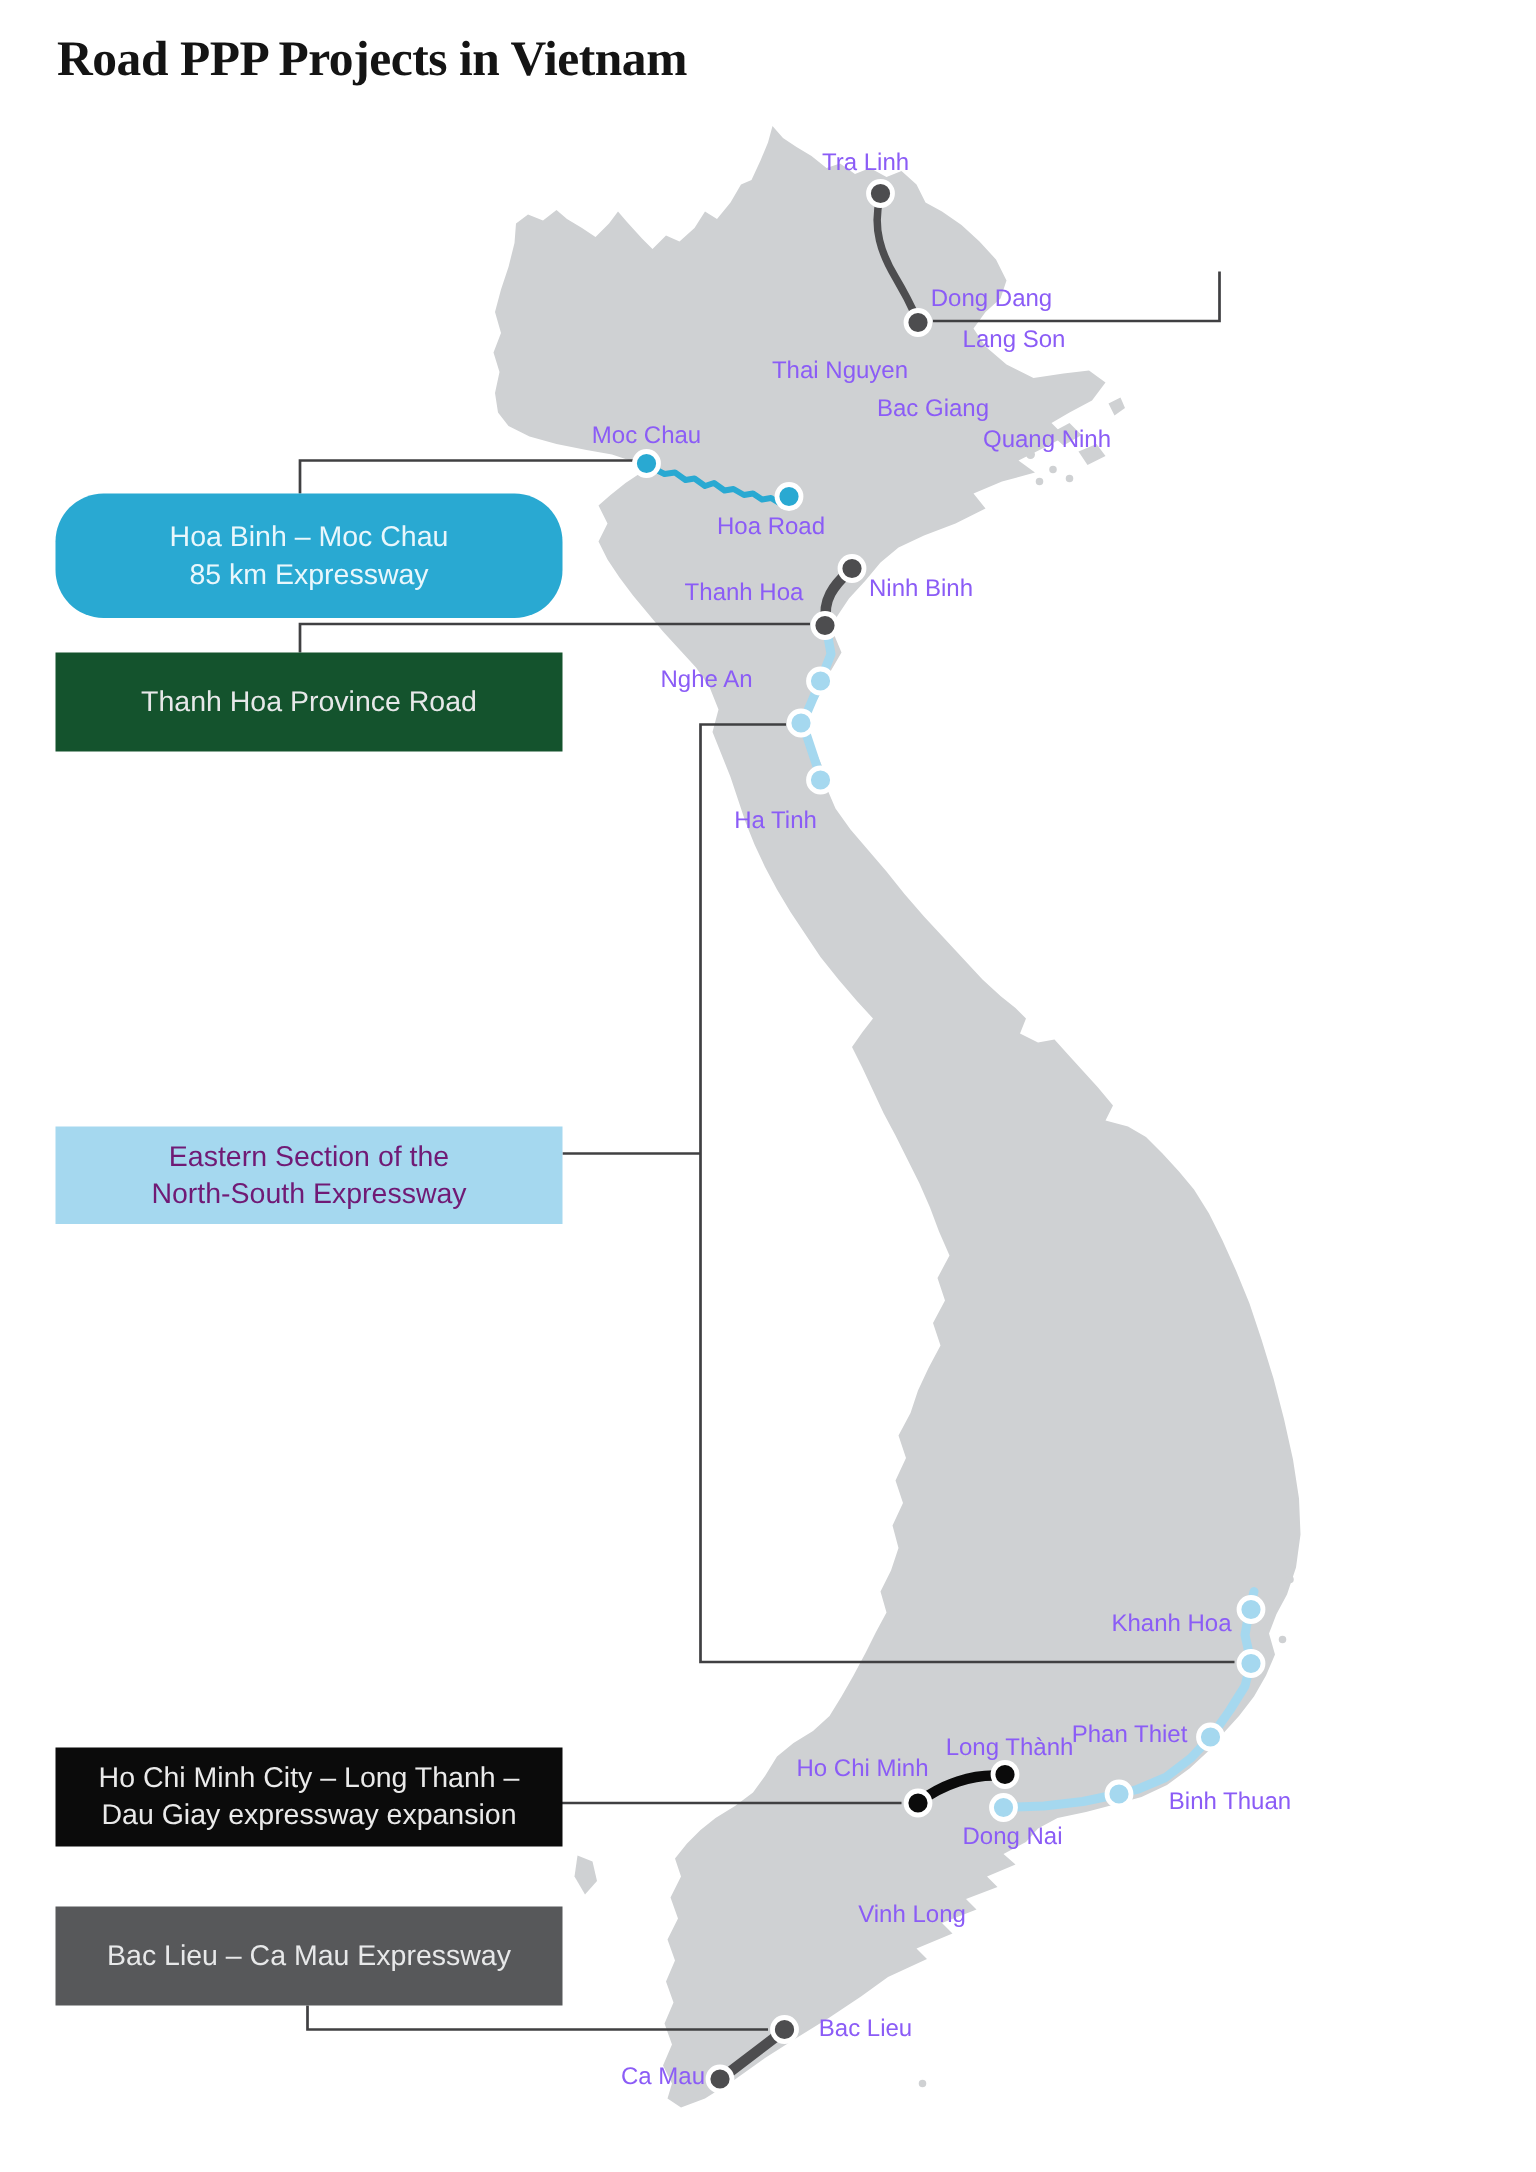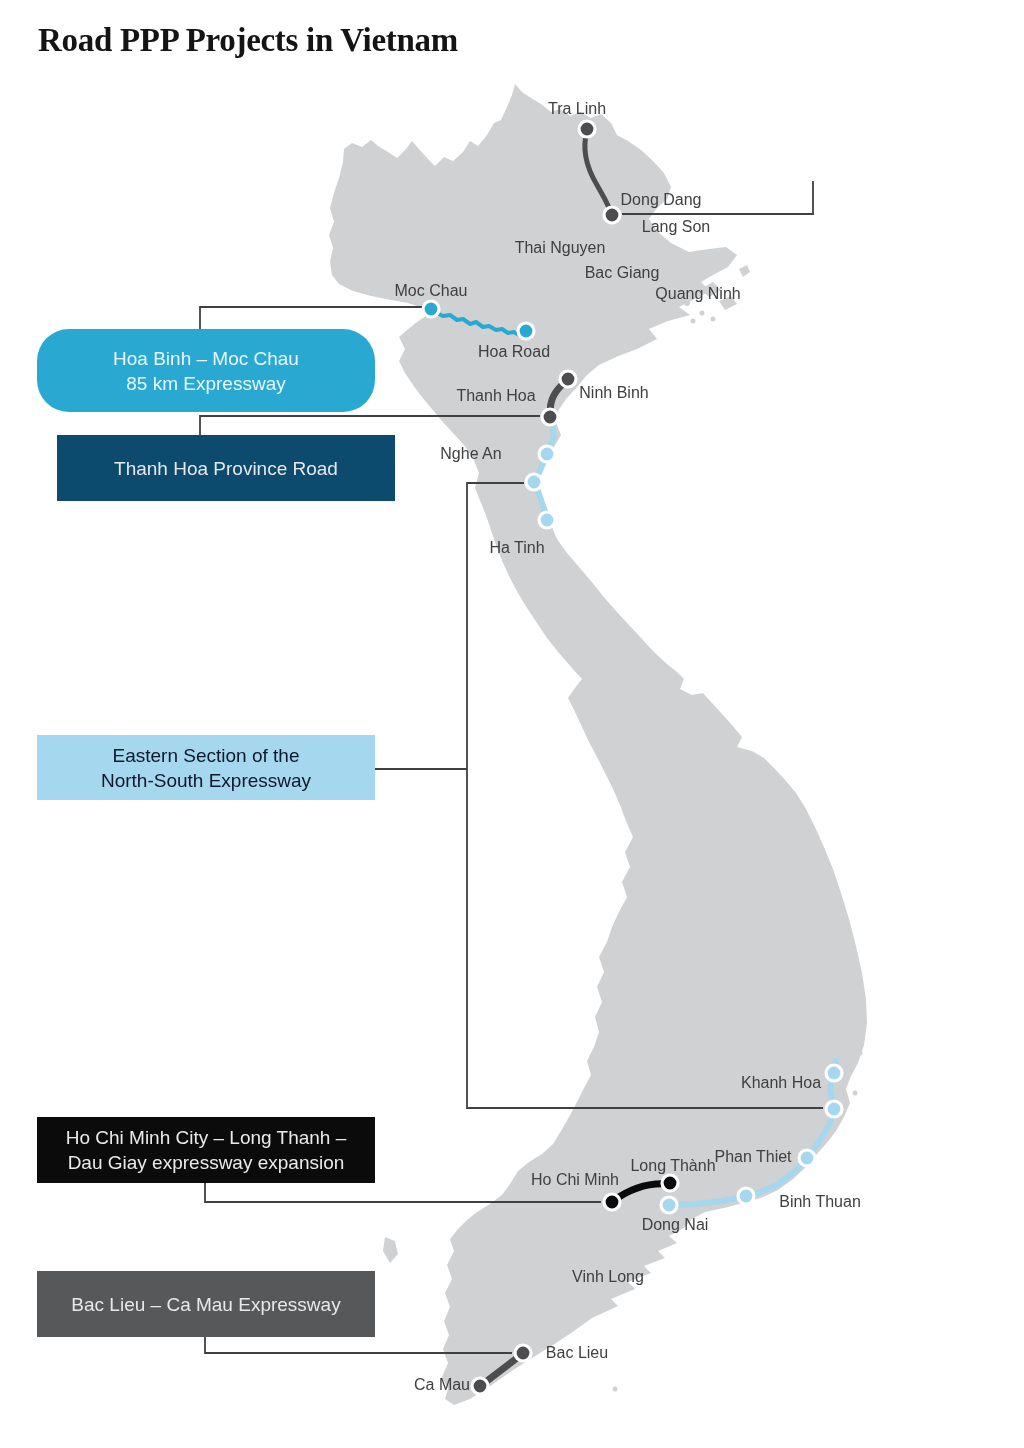--- a/index.html
+++ b/index.html
@@ -8,32 +8,32 @@
     overflow:hidden; font-family:"Liberation Sans", sans-serif;
   }
   svg.maplayer { position:absolute; left:0; top:0; }
   .title {
     position:absolute; left:38px; top:22px;
     font-family:"Liberation Serif", serif; font-weight:bold;
     font-size:33px; color:#141414; letter-spacing:-0.3px; white-space:nowrap;
   }
   .city {
     position:absolute; transform:translate(-50%,-50%);
-    font-size:16px; color:#404040; white-space:nowrap;
+    font-size:16px; color:#8b5cf6; white-space:nowrap;
   }
   .pbox {
     position:absolute; width:338px;
     display:flex; flex-direction:column; justify-content:center; align-items:center;
     text-align:center; font-size:19px; line-height:25px;
   }
   .pbox.darkgray  { background:#57585A; color:#E7E8E9; }
-  .pbox.midgray   { background:#0c4a6e; color:#E7E8E9;margin-left:20px; }
+  .pbox.midgray   { background:#14532d; color:#E7E8E9; }
   .pbox.cyan      { background:#29A9D2; color:#E9F7FC; }
-  .pbox.lightblue { background:#A5D8EF; color:#0f172a; }
-  .pbox.black     { background:#0B0B0B; color:#EAEAEA; }
+  .pbox.lightblue { background:#A5D8EF; color:#701a75;margin-top:16px; }
+  .pbox.black     { background:#0B0B0B; color:#EAEAEA;margin-top:48px; }
 </style>
 </head>
 <body>
 
 <div class="canvas">
 
   <svg class="maplayer" width="1024" height="1448" viewBox="0 0 1024 1448">
 
     <path fill="#CFD1D3" d="M515,84 L522,92 L531,98 L541,104 L551,112 L560,109 L570,116 L580,112 L591,118 L601,114 L611,123 L617,135 L628,141 L641,150 L653,161 L664,173 L671,187 L667,199 L657,208 L649,219 L657,231 L671,243 L689,252 L709,249 L726,247 L737,255 L728,267 L713,275 L701,282 L710,291 L695,299 L679,307 L690,315 L668,321 L649,329 L657,339 L637,349 L616,357 L599,365 L587,375 L577,387 L566,399 L558,411 L556,423 L561,435 L554,447 L549,459 L542,471 L537,484 L543,499 L549,513 L551,525 L557,539 L567,553 L579,567 L591,581 L603,596 L616,611 L629,625 L642,639 L655,653 L667,664 L677,672 L684,679 L680,689 L692,695 L703,693 L712,703 L722,714 L732,725 L742,737 L737,747 L752,751 L764,758 L775,769 L786,781 L796,793 L806,809 L815,827 L824,847 L833,869 L841,893 L849,919 L856,946 L862,973 L866,999 L867,1023 L864,1045 L858,1063 L851,1076 L846,1089 L850,1103 L844,1117 L836,1131 L826,1144 L816,1155 L806,1167 L793,1179 L778,1190 L761,1198 L743,1203 L724,1208 L705,1212 L692,1219 L684,1228 L669,1236 L677,1243 L658,1251 L665,1258 L644,1266 L651,1273 L628,1282 L635,1289 L611,1299 L618,1306 L592,1318 L574,1331 L553,1345 L532,1358 L510,1372 L489,1387 L470,1399 L454,1405 L445,1399 L448,1389 L442,1377 L448,1363 L443,1349 L449,1335 L444,1321 L450,1307 L445,1293 L452,1279 L447,1265 L454,1251 L450,1239 L458,1229 L467,1220 L477,1212 L490,1204 L502,1195 L510,1184 L518,1171 L529,1162 L542,1154 L553,1144 L561,1131 L569,1117 L577,1102 L584,1088 L591,1075 L587,1061 L594,1047 L599,1032 L595,1017 L602,1002 L597,987 L604,972 L599,957 L607,942 L612,927 L619,912 L627,897 L622,882 L630,867 L625,852 L633,837 L626,821 L620,805 L613,789 L605,773 L597,757 L589,742 L582,727 L575,712 L568,698 L575,688 L582,679 L571,667 L559,653 L547,638 L537,623 L527,608 L518,593 L510,578 L503,563 L497,548 L492,533 L487,518 L481,503 L475,488 L479,473 L473,458 L464,445 L453,433 L442,421 L432,409 L422,397 L413,385 L405,373 L399,361 L405,349 L399,337 L407,330 L417,322 L429,314 L420,307 L408,303 L391,300 L371,296 L353,291 L339,284 L332,275 L330,262 L333,248 L329,235 L334,222 L330,208 L334,193 L339,178 L343,162 L344,149 L352,143 L362,147 L371,140 L378,146 L388,152 L397,158 L406,149 L412,141 L418,148 L428,159 L435,166 L444,157 L453,161 L463,152 L470,141 L478,146 L487,135 L494,123 L501,120 L507,107 L512,95 Z"></path>
 

